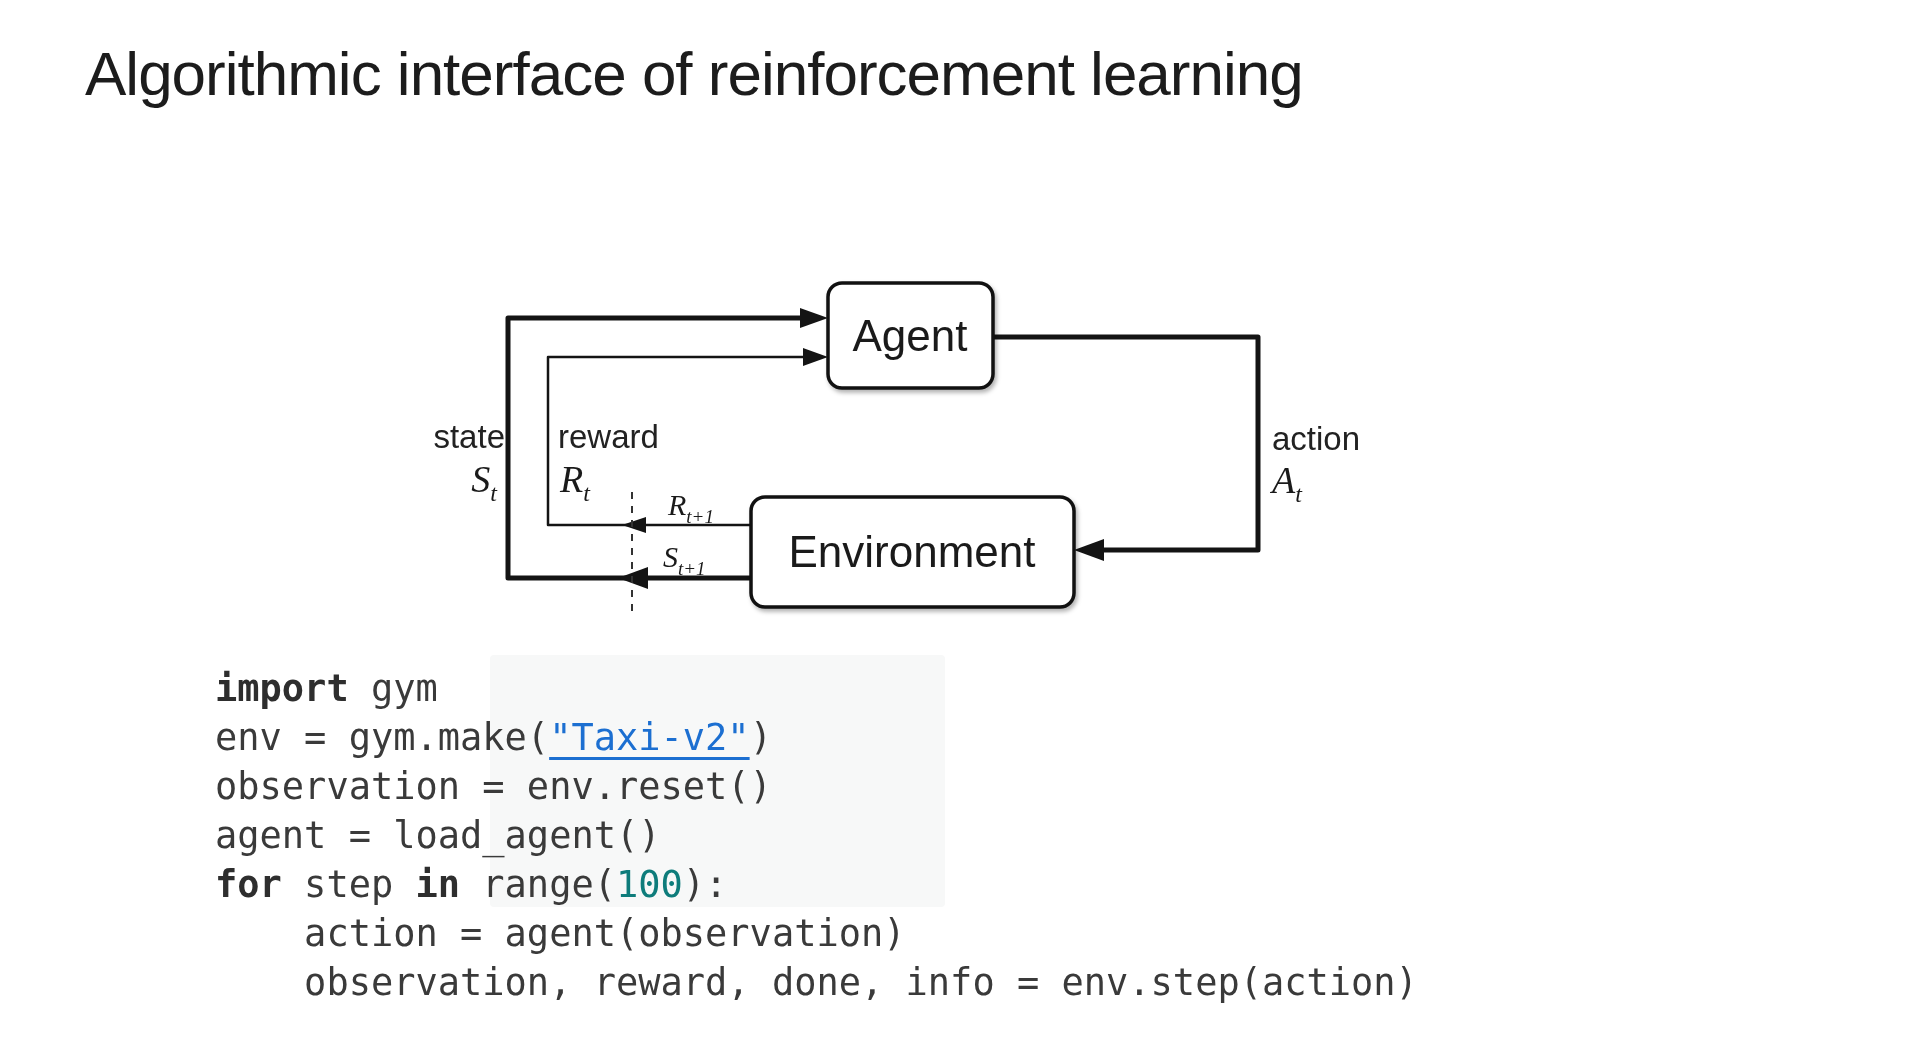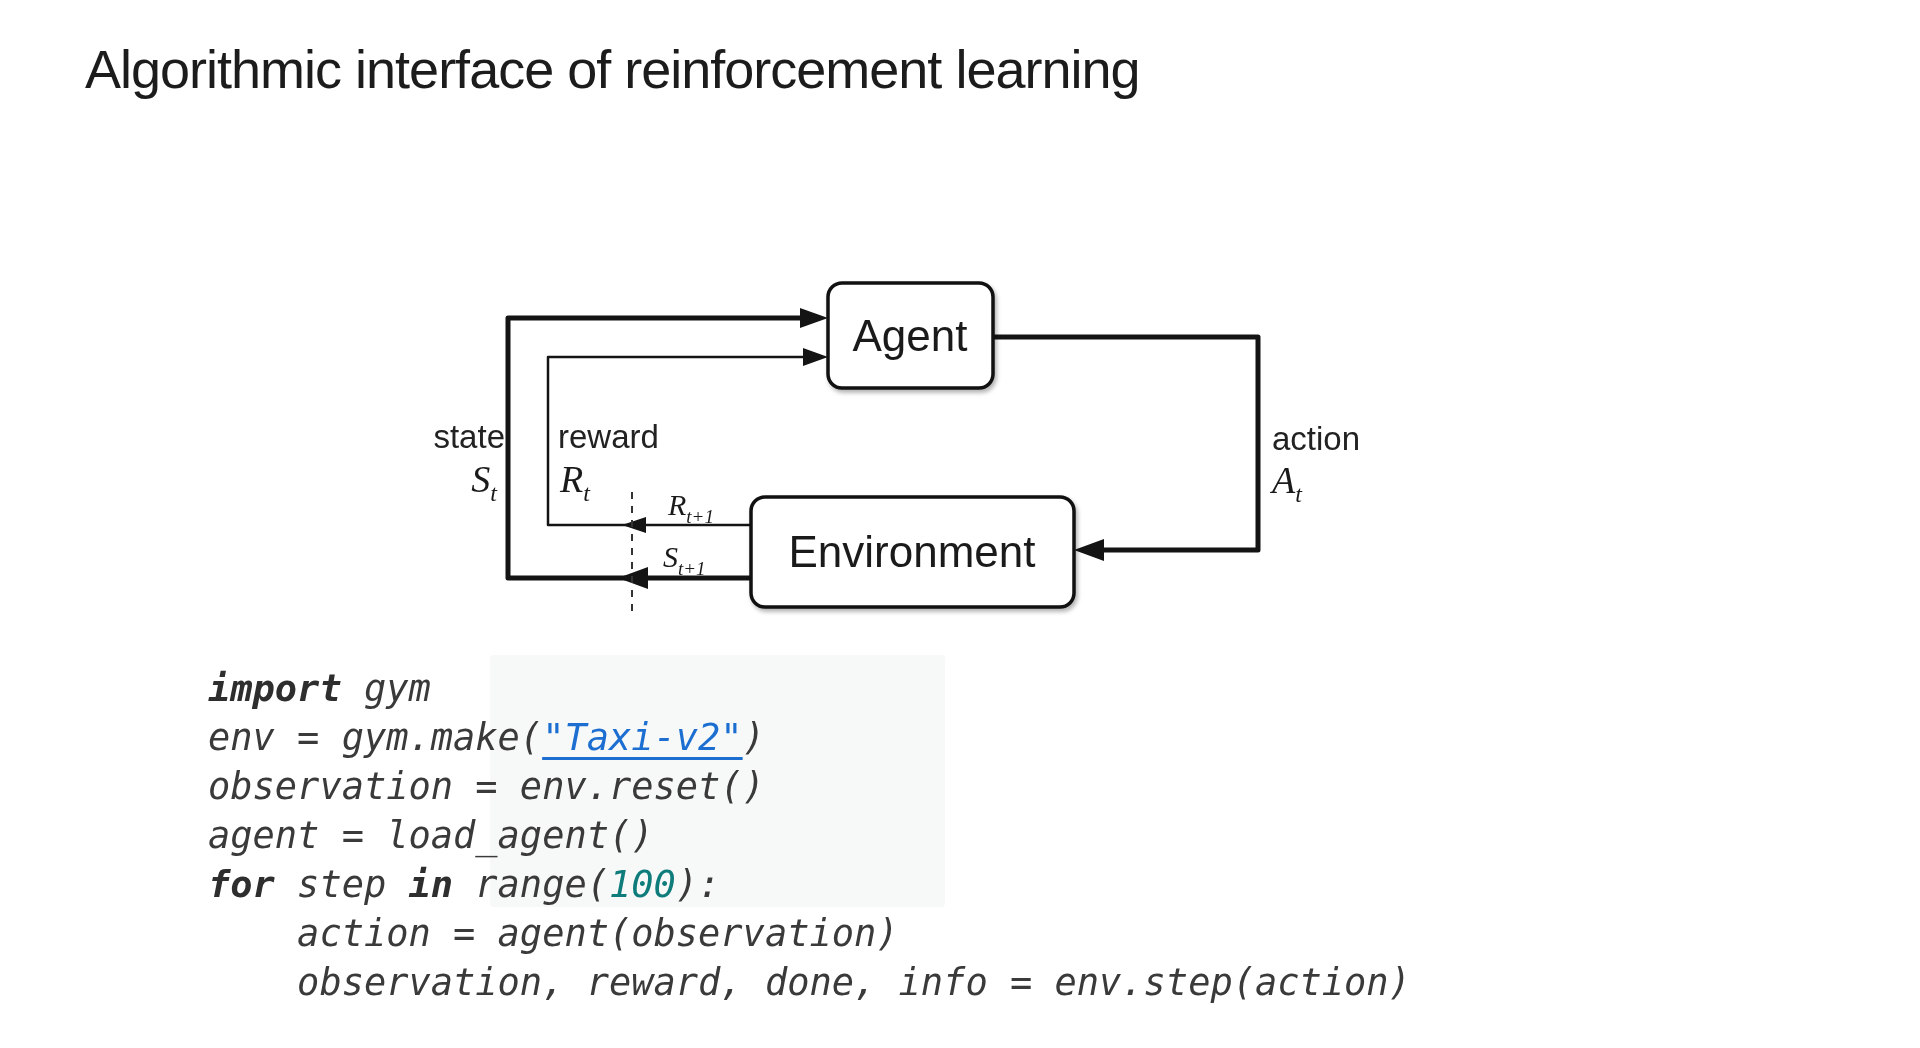--- a/index.html
+++ b/index.html
@@ -17,21 +17,21 @@
   .slide {
     position: relative;
     width: 1920px;
     height: 1048px;
     background: #ffffff;
   }
   .slide-title {
     position: absolute;
     left: 85px;
     top: 38px;
-    font-size: 54px;
+    font-size: 62px;
     font-weight: 400;
     letter-spacing: -1px;
     color: #1c1c1c;
     white-space: nowrap;
     font-family: "Liberation Sans", sans-serif;
   }
   .code-watermark {
     position: absolute;
     left: 490px;
     top: 655px;
@@ -92,28 +92,27 @@
   .diagram-svg .sub { font-size: 24px; }
   .diagram-svg .sub-small { font-size: 19px; }
   .diagram-svg .dashed-line {
     stroke: #333333;
     stroke-width: 2;
     stroke-dasharray: 7 7;
     fill: none;
   }
   .code-block {
     position: absolute;
-    left: 208px;
+    left: 215px;
     top: 664px;
     font-family: "DejaVu Sans Mono", "Liberation Mono", monospace;
     font-size: 37px;
     line-height: 49px;
     color: var(--code-text);
     white-space: pre;
-    font-style: italic;
   }
   .code-line { white-space: pre; }
   .seg-kw { font-weight: bold; color: #2e2e2e; }
   .seg-plain { color: var(--code-text); }
   .seg-num { color: var(--num-teal); }
   .seg-link {
     color: var(--link-blue);
     text-decoration: underline;
     text-decoration-thickness: 3px;
     text-underline-offset: 7px;

